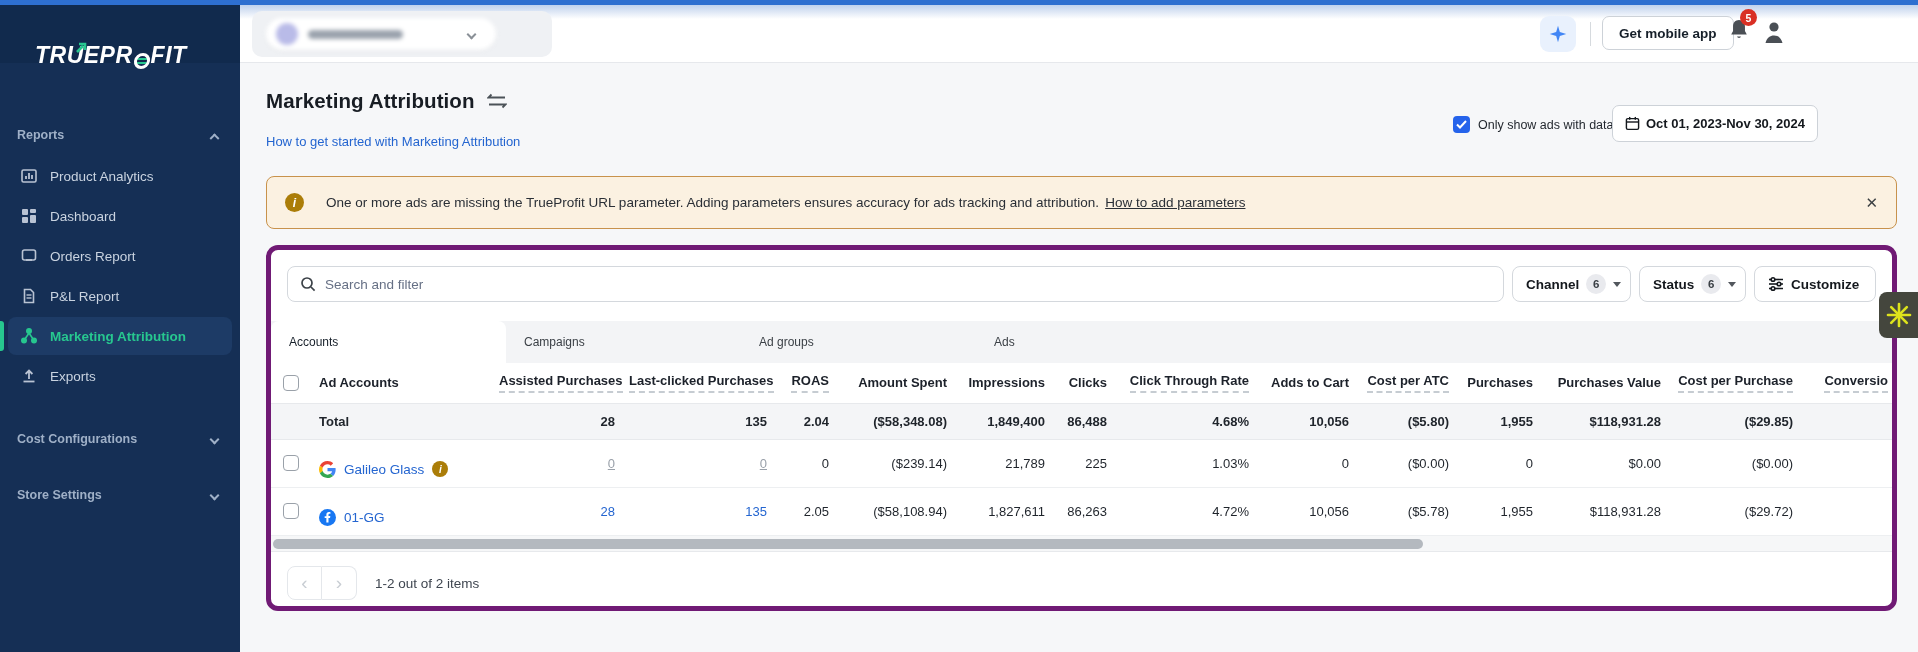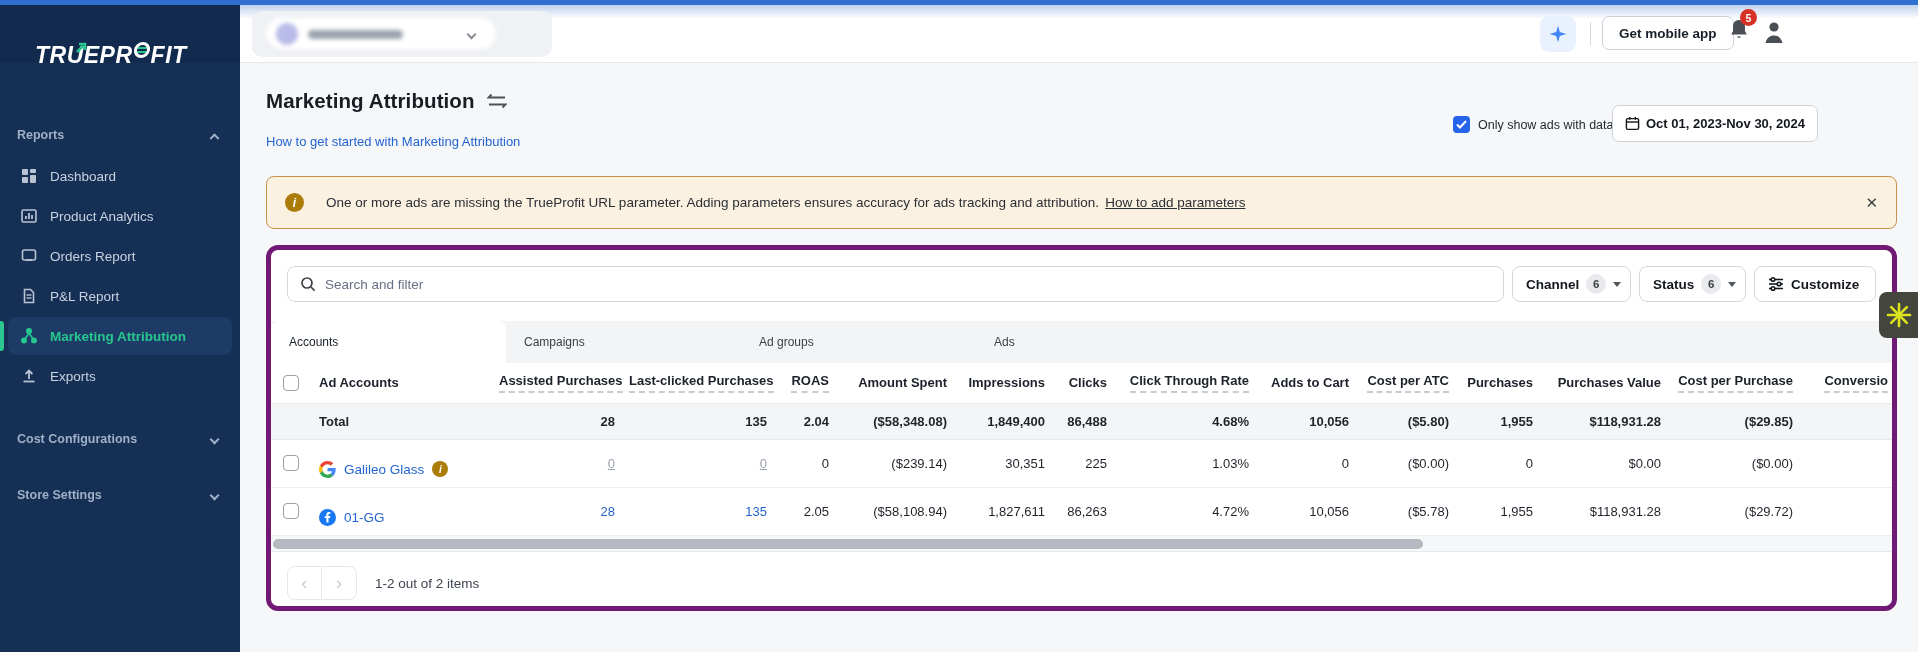--- a/index.html
+++ b/index.html
@@ -5,21 +5,21 @@
   * { margin:0; padding:0; box-sizing:border-box; }
   body { font-family:"Liberation Sans", sans-serif; }
   .app { position:relative; width:1918px; height:652px; background:#f6f7f9; overflow:hidden; color:#1f242b; }
 
   
   .topstrip { position:absolute; top:0; left:0; width:1918px; height:5px; background:#2e6fd0; z-index:30; }
 
   
   .sidebar { position:absolute; left:0; top:0; width:240px; height:652px; background:#152f55; z-index:10; }
   .sidebar-head { height:63px; background:#112a4d; display:flex; align-items:center; padding:8px 0 0 35px; }
-  .logo { display:flex; align-items:flex-start; color:#fff; font-style:italic; font-weight:800; font-size:23px; letter-spacing:.5px; position:relative;margin-top:40px; }
+  .logo { display:flex; align-items:flex-end; color:#fff; font-style:italic; font-weight:800; font-size:23px; letter-spacing:.5px; position:relative;margin-top:40px; }
   .logo .up-arrow { position:absolute; left:40px; top:-9px; }
   .logo-o { display:inline-block; width:16px; height:16px; border:3px solid #fff; border-radius:50%; margin:0 1px; transform:skewX(-8deg);
             background:repeating-linear-gradient(to bottom, transparent 0 2px, #27c78f 2px 4px); }
   .nav-section { display:flex; align-items:center; justify-content:space-between; padding:0 22px 0 17px; height:20px; margin-top:62px; }
   .nav-section:first-of-type { margin-top:45px; }
   .nav-section .sec-label { font-size:12.5px; font-weight:700; color:#9fb0c7; }
   .chev { width:7px; height:7px; border-right:2px solid #9fb0c7; border-bottom:2px solid #9fb0c7; display:inline-block; }
   .chev.up { transform:rotate(-135deg) translate(-2px,-2px); }
   .chev.down { transform:rotate(45deg); }
   .nav-items { margin-top:12px; }
@@ -146,39 +146,39 @@
     </div>
 
     <div class="nav-section">
       <span class="sec-label">Reports</span>
       <span class="chev up"></span>
     </div>
 
     <div class="nav-items">
       <div class="nav-item">
         <svg width="18" height="18" viewBox="0 0 18 18">
+            <rect x="2" y="3" width="14" height="12" rx="1.5" fill="none" stroke="#b9c3d3" stroke-width="1.6"></rect>
+            <g stroke="#b9c3d3" stroke-width="1.8">
+              <line x1="6" y1="12" x2="6" y2="9"></line>
+              <line x1="9" y1="12" x2="9" y2="6"></line>
+              <line x1="12" y1="12" x2="12" y2="8"></line>
+            </g>
+          </svg>
+        <span>Product Analytics</span>
+      </div>
+      <div class="nav-item">
+        <svg width="18" height="18" viewBox="0 0 18 18">
             <g fill="#b9c3d3">
               <rect x="2" y="2" width="6" height="6" rx="1"></rect>
               <rect x="10" y="2" width="6" height="4" rx="1"></rect>
               <rect x="2" y="10" width="6" height="6" rx="1"></rect>
               <rect x="10" y="8" width="6" height="8" rx="1"></rect>
             </g>
           </svg>
         <span>Dashboard</span>
-      </div>
-      <div class="nav-item">
-        <svg width="18" height="18" viewBox="0 0 18 18">
-            <rect x="2" y="3" width="14" height="12" rx="1.5" fill="none" stroke="#b9c3d3" stroke-width="1.6"></rect>
-            <g stroke="#b9c3d3" stroke-width="1.8">
-              <line x1="6" y1="12" x2="6" y2="9"></line>
-              <line x1="9" y1="12" x2="9" y2="6"></line>
-              <line x1="12" y1="12" x2="12" y2="8"></line>
-            </g>
-          </svg>
-        <span>Product Analytics</span>
       </div>
       <div class="nav-item">
         <svg width="18" height="18" viewBox="0 0 18 18">
             <rect x="2.5" y="3" width="13" height="10" rx="2" fill="none" stroke="#b9c3d3" stroke-width="1.6"></rect>
             <line x1="6" y1="13" x2="12" y2="13" stroke="#b9c3d3" stroke-width="1.8"></line>
           </svg>
         <span>Orders Report</span>
       </div>
       <div class="nav-item">
         <svg width="18" height="18" viewBox="0 0 18 18">
@@ -402,21 +402,21 @@
                     <path fill="#34A853" d="M24 48c6.48 0 11.93-2.13 15.89-5.81l-7.73-6c-2.15 1.45-4.92 2.3-8.16 2.3-6.26 0-11.57-4.22-13.47-9.91l-7.98 6.19C6.51 42.62 14.62 48 24 48z"></path>
                   </svg>
               <span class="name">Galileo Glass</span>
               <span class="mini-info">i</span>
             </span>
           </td>
           <td><span class="lnk-gray">0</span></td>
           <td><span class="lnk-gray">0</span></td>
           <td>0</td>
           <td>($239.14)</td>
-          <td>30,351</td>
+          <td>21,789</td>
           <td>225</td>
           <td>1.03%</td>
           <td>0</td>
           <td>($0.00)</td>
           <td>0</td>
           <td>$0.00</td>
           <td>($0.00)</td>
           <td></td>
         </tr>
         <tr class="row-data">

